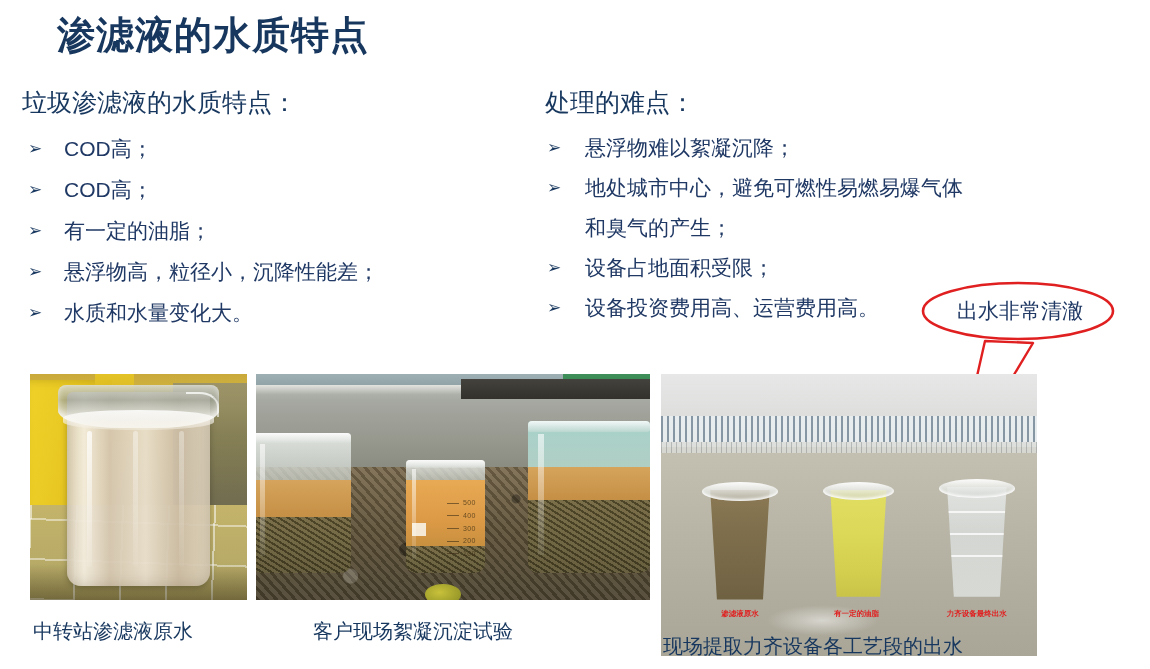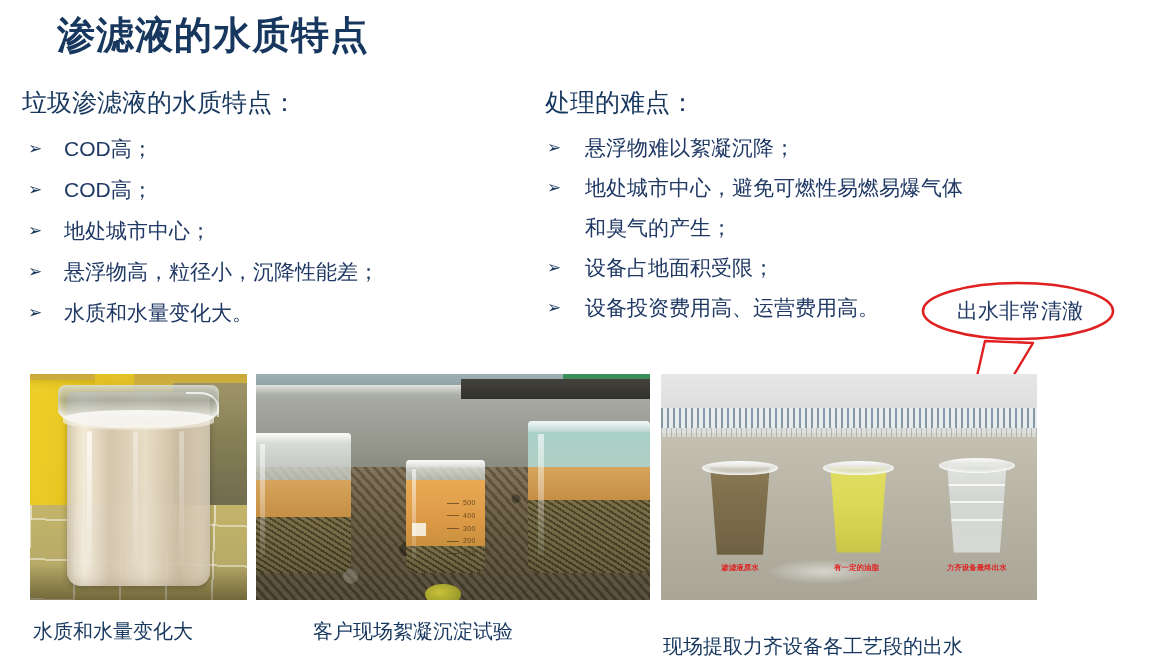--- a/index.html
+++ b/index.html
@@ -100,21 +100,21 @@
   }
 
   
   .photo {
     position: absolute;
     overflow: hidden;
     background: #cfcabc;
   }
   #photo-1 { left: 30px;  top: 374px; width: 217px; height: 226px; }
   #photo-2 { left: 256px; top: 374px; width: 394px; height: 226px; }
-  #photo-3 { left: 661px; top: 374px; width: 376px; height: 226px; }
+  #photo-3 { left: 661px; top: 374px; width: 376px; height: 282px; }
 
   .photo-inner { position: absolute; inset: 0; }
 
   
   .p1-bg {
     position: absolute; inset: 0;
     background:
       linear-gradient(180deg, #c8a93a 0%, #d8bc46 14%, #cdb03c 30%, #b9a24a 52%, #b2a267 70%, #a89f73 100%);
   }
   .p1-yellowblock {
@@ -360,21 +360,21 @@
       <li class="bullet-item">
         <span class="bullet-marker">➢</span>
         <span class="bullet-text">COD高；</span>
       </li>
       <li class="bullet-item">
         <span class="bullet-marker">➢</span>
         <span class="bullet-text">COD高；</span>
       </li>
       <li class="bullet-item">
         <span class="bullet-marker">➢</span>
-        <span class="bullet-text">地处城市中心；</span>
+        <span class="bullet-text">有一定的油脂；</span>
       </li>
       <li class="bullet-item">
         <span class="bullet-marker">➢</span>
         <span class="bullet-text">悬浮物高，粒径小，沉降性能差；</span>
       </li>
       <li class="bullet-item">
         <span class="bullet-marker">➢</span>
         <span class="bullet-text">水质和水量变化大。</span>
       </li>
     </ul>
@@ -498,17 +498,17 @@
         </div>
         <div class="cup3-rim"></div>
       </div>
 
       <div class="cup3-caption" id="p3-cap-1">渗滤液原水</div>
       <div class="cup3-caption" id="p3-cap-2">有一定的油脂</div>
       <div class="cup3-caption" id="p3-cap-3">力齐设备最终出水</div>
     </div>
   </div>
 
-  <div class="photo-caption" id="caption-1">水质和水量变化大</div>
+  <div class="photo-caption" id="caption-1">中转站渗滤液原水</div>
   <div class="photo-caption" id="caption-2">客户现场絮凝沉淀试验</div>
   <div class="photo-caption" id="caption-3">现场提取力齐设备各工艺段的出水</div>
 
 </div>
 
 </body></html>

